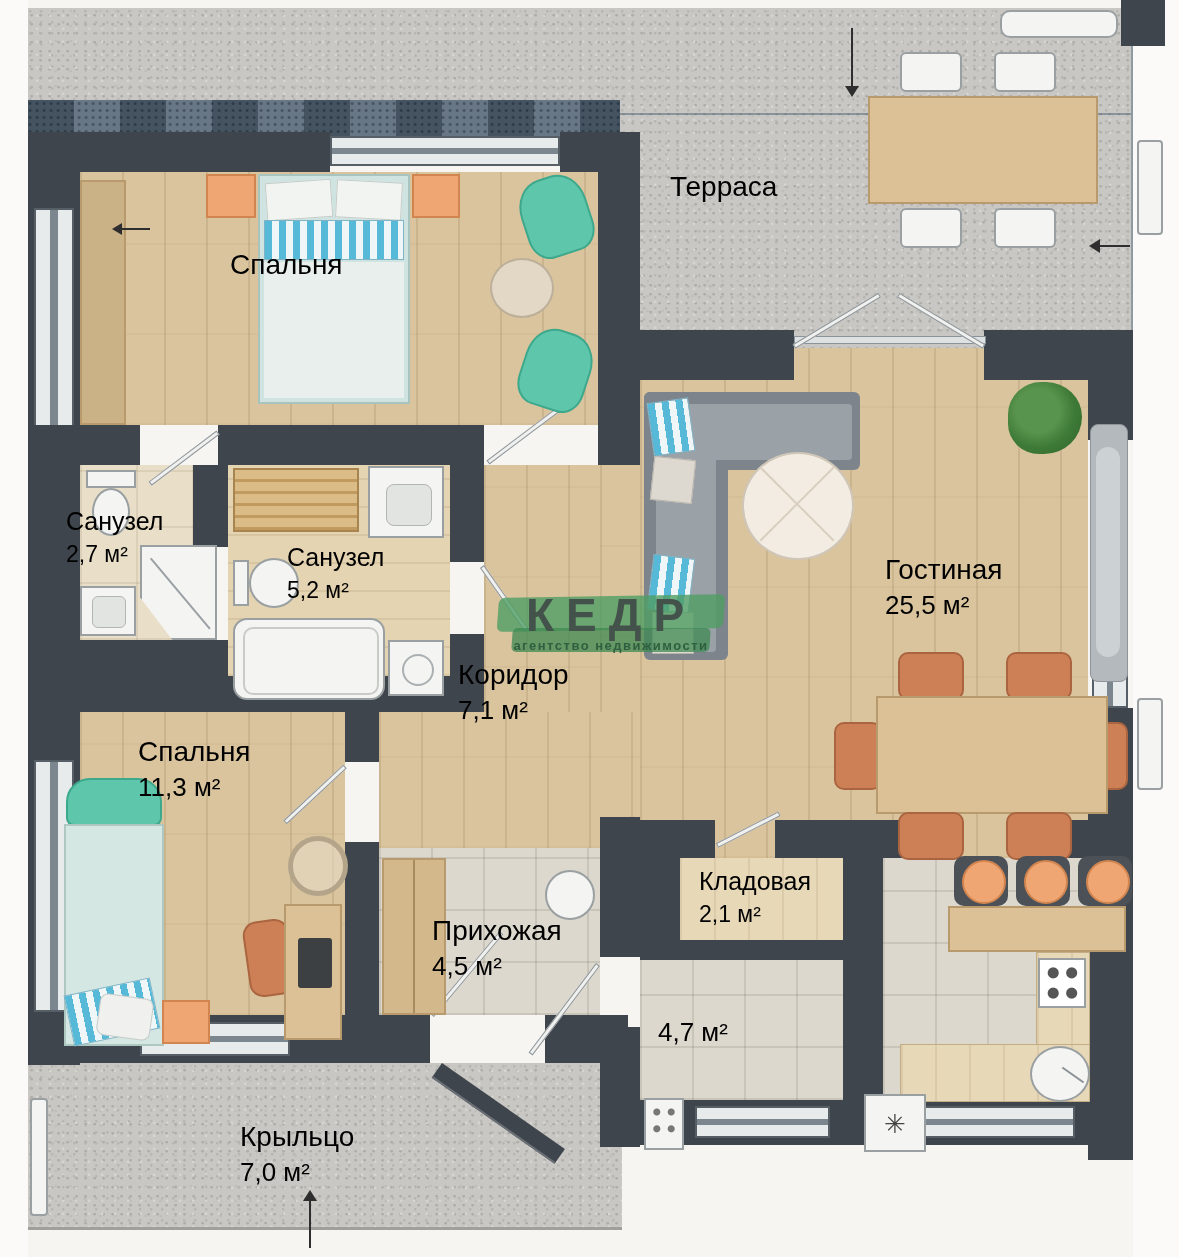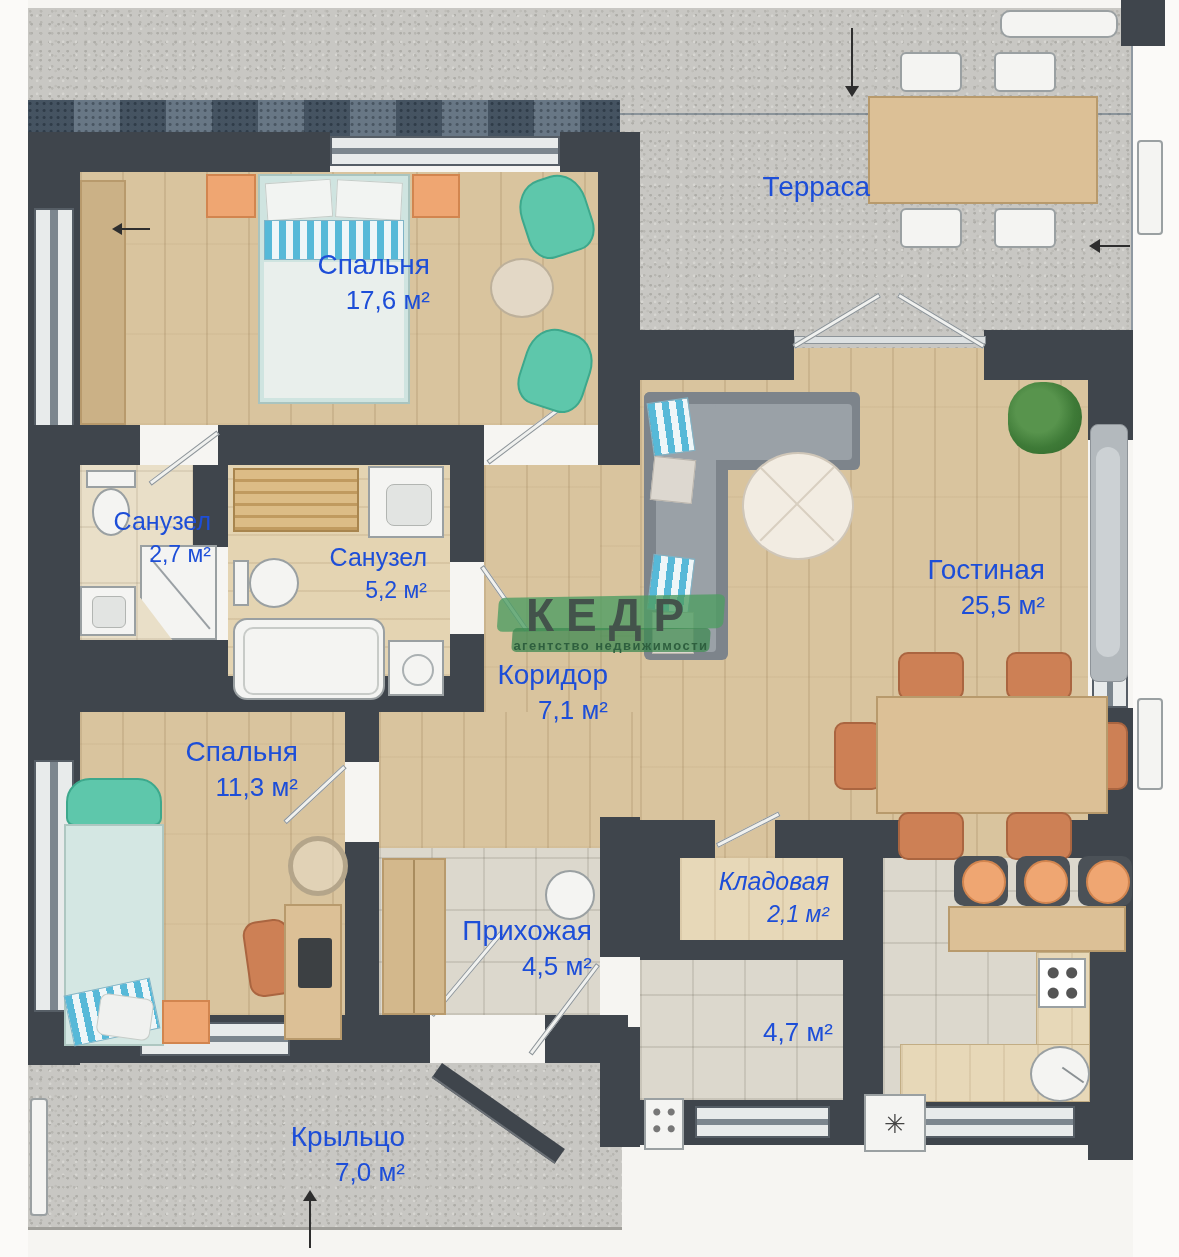--- a/index.html
+++ b/index.html
@@ -34,21 +34,21 @@
   .white{background:#f4f4f2;border:2px solid #9aa0a2;box-sizing:border-box;}
   .orange{background:#efa672;border:2px solid #d2854f;box-sizing:border-box;}
   .teal{background:#5ec7ab;border:2px solid #3da88c;box-sizing:border-box;}
   .ter{background:#cd8055;border:2px solid #aa6540;box-sizing:border-box;}
   .wooden{background:#dcc096;border:2px solid #b89a6c;box-sizing:border-box;}
   .gray{background:#9aa1a7;}
   .leaf{height:5px;background:#f0f1ef;border:1px solid #8d9499;transform-origin:0 50%;box-sizing:border-box;}
   .stripeT{background:repeating-linear-gradient(90deg,#57b9d8 0 7px,#eef6f8 7px 14px);border:1px solid #7fb3c6;box-sizing:border-box;}
   .sauna{background:repeating-linear-gradient(180deg,#dcbc86 0 9px,#c09a5f 9px 12px);border:2px solid #a8854e;box-sizing:border-box;}
   .plant{background:radial-gradient(circle at 40% 40%, #58944d 0 35%, #3e7a37 60%, #2f6329 100%);border-radius:48% 52% 55% 45%;}
-  .lbl{position:absolute;text-align:right;color:#1d4ed8;line-height:1.22;z-index:40;}
+  .lbl{position:absolute;text-align:left;color:#000000;line-height:1.22;z-index:40;}
   .lbl .n{font-size:28px;}
   .lbl .a{font-size:26px;margin-top:3px;}
   .lbl.sm .n{font-size:25px;} .lbl.sm .a{font-size:23px;}
   .arrline{background:#2e2e2e;}
   .tri{width:0;height:0;}
   .wm{position:absolute;z-index:50;text-align:center;}
   .wm .brush1{position:absolute;left:0;top:8px;width:226px;height:34px;background:#4f9d63;opacity:.8;transform:skewX(-5deg) rotate(-1deg);border-radius:6px;}
   .wm .brush2{position:absolute;left:14px;top:40px;width:198px;height:24px;background:#3e8a52;opacity:.75;transform:skewX(-4deg);border-radius:5px;}
   .wm .brand{position:relative;font-size:46px;font-weight:bold;letter-spacing:12px;color:#43534b;}
   .wm .sub{position:relative;font-size:13px;font-weight:bold;letter-spacing:1.5px;color:#2e5f3e;margin-top:-4px;}
@@ -242,21 +242,20 @@
   <div class="abs arrline" style="left:309px;top:1200px;width:2px;height:48px;"></div>
   <div class="abs tri" style="left:303px;top:1190px;border-left:7px solid transparent;border-right:7px solid transparent;border-bottom:11px solid #2e2e2e;"></div>
   <div class="abs arrline" style="left:122px;top:228px;width:28px;height:2px;"></div>
   <div class="abs tri" style="left:112px;top:223px;border-top:6px solid transparent;border-bottom:6px solid transparent;border-right:10px solid #2e2e2e;"></div>
 
   <div class="lbl" style="left:670px;top:170px;width:200px;">
     <div class="n">Терраса</div>
   </div>
   <div class="lbl" style="left:230px;top:248px;width:200px;">
     <div class="n">Спальня</div>
-    <div class="a">17,6 м²</div>
   </div>
   <div class="lbl sm" style="left:66px;top:506px;width:145px;">
     <div class="n">Санузел</div>
     <div class="a">2,7 м²</div>
   </div>
   <div class="lbl sm" style="left:287px;top:542px;width:140px;">
     <div class="n">Санузел</div>
     <div class="a">5,2 м²</div>
   </div>
   <div class="lbl" style="left:458px;top:658px;width:150px;">
@@ -264,21 +263,21 @@
     <div class="a">7,1 м²</div>
   </div>
   <div class="lbl" style="left:885px;top:553px;width:160px;">
     <div class="n">Гостиная</div>
     <div class="a">25,5 м²</div>
   </div>
   <div class="lbl" style="left:138px;top:735px;width:160px;">
     <div class="n">Спальня</div>
     <div class="a">11,3 м²</div>
   </div>
-  <div class="lbl sm" style="left:674px;top:866px;width:155px;font-style:italic;">
+  <div class="lbl sm" style="left:699px;top:866px;width:155px;">
     <div class="n">Кладовая</div>
     <div class="a">2,1 м²</div>
   </div>
   <div class="lbl" style="left:432px;top:914px;width:160px;">
     <div class="n">Прихожая</div>
     <div class="a">4,5 м²</div>
   </div>
   <div class="lbl" style="left:658px;top:1014px;width:175px;">
     <div class="a">4,7 м²</div>
   </div>

